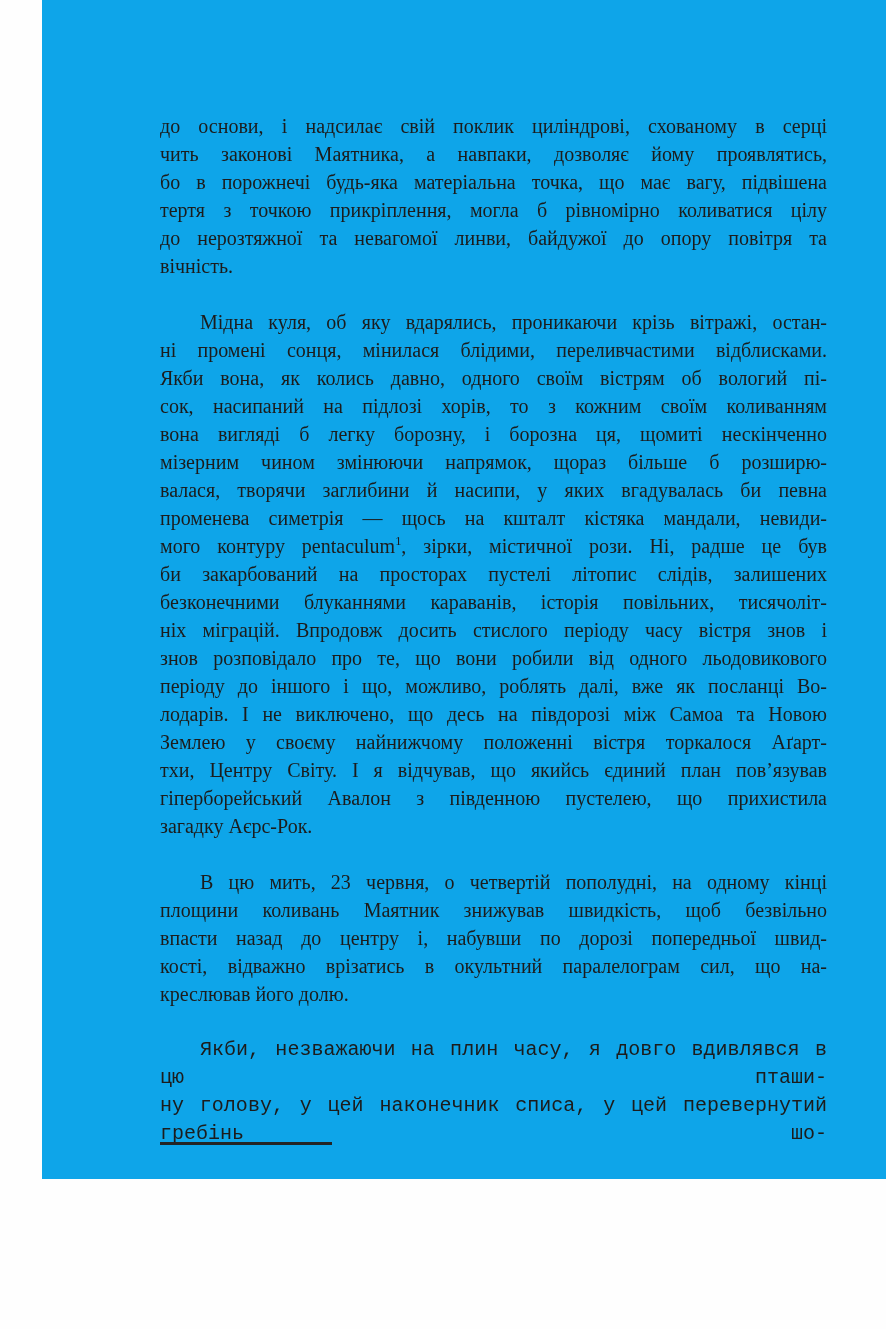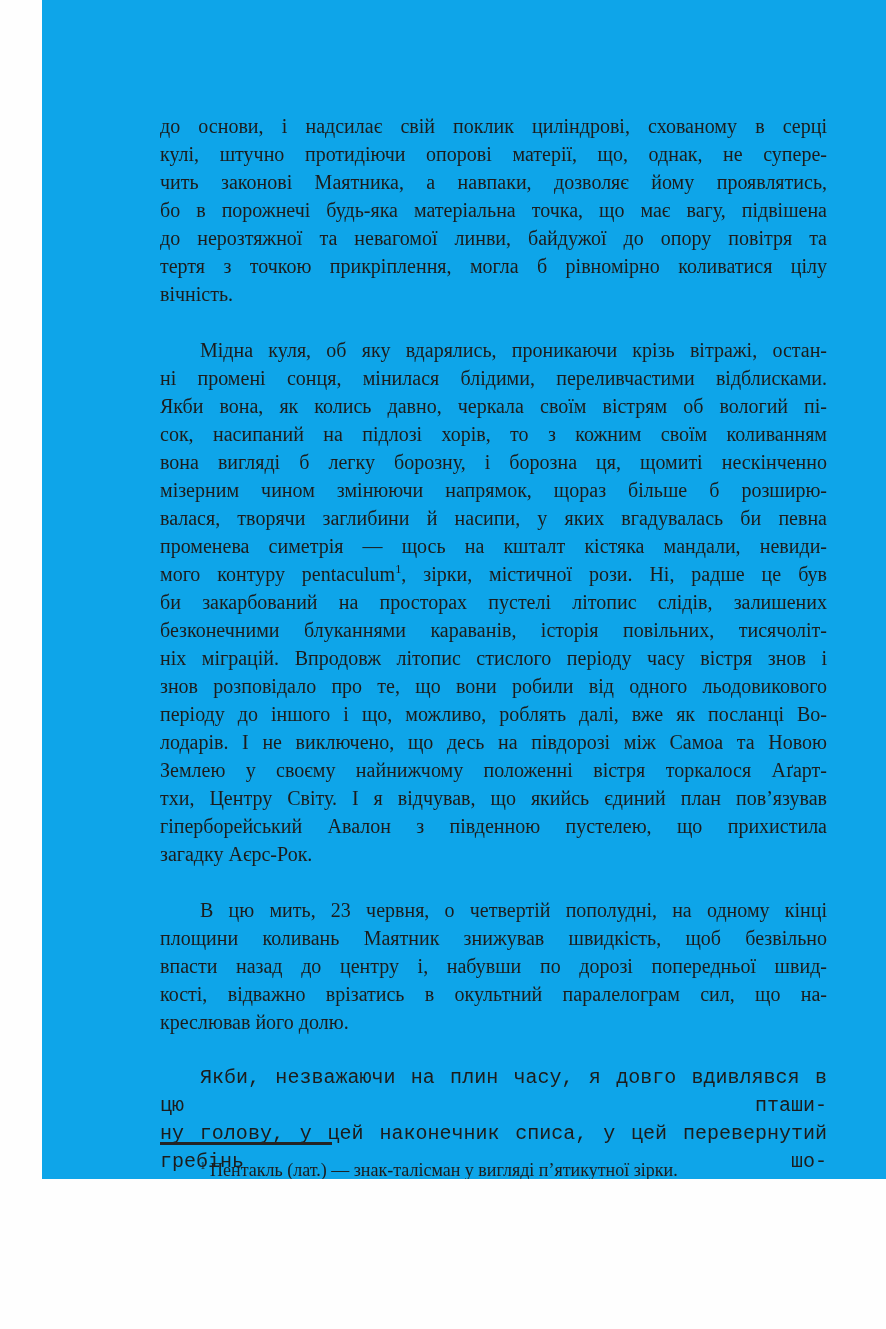--- a/index.html
+++ b/index.html
@@ -81,40 +81,39 @@
     font-size: 20px;
   }
 </style>
 </head>
 <body>
 
 <div class="page">
   <div class="text-block">
       <div class="paragraph">
         <div class="line"><span>до основи, і надсилає свій поклик циліндрові, схованому в серці</span></div>
-        <div class="line"><span>кулі, штучно протидіючи опорові матерії, що, однак, не супере-</span></div>
         <div class="line"><span>чить законові Маятника, а навпаки, дозволяє йому проявлятись,</span></div>
         <div class="line"><span>бо в порожнечі будь-яка матеріальна точка, що має вагу, підвішена</span></div>
+        <div class="line"><span>тертя з точкою прикріплення, могла б рівномірно коливатися цілу</span></div>
         <div class="line"><span>до нерозтяжної та невагомої линви, байдужої до опору повітря та</span></div>
-        <div class="line"><span>тертя з точкою прикріплення, могла б рівномірно коливатися цілу</span></div>
         <div class="line short"><span>вічність.</span></div>
       </div>
       <div class="paragraph">
         <div class="line indent"><span>Мідна куля, об яку вдарялись, проникаючи крізь вітражі, остан-</span></div>
         <div class="line"><span>ні промені сонця, мінилася блідими, переливчастими відблисками.</span></div>
-        <div class="line"><span>Якби вона, як колись давно, черкала своїм вістрям об вологий пі-</span></div>
+        <div class="line"><span>Якби вона, як колись давно, одного своїм вістрям об вологий пі-</span></div>
         <div class="line"><span>сок, насипаний на підлозі хорів, то з кожним своїм коливанням</span></div>
         <div class="line"><span>вона вигляді б легку борозну, і борозна ця, щомиті нескінченно</span></div>
         <div class="line"><span>мізерним чином змінюючи напрямок, щораз більше б розширю-</span></div>
         <div class="line"><span>валася, творячи заглибини й насипи, у яких вгадувалась би певна</span></div>
         <div class="line"><span>променева симетрія — щось на кшталт кістяка мандали, невиди-</span></div>
         <div class="line"><span>мого контуру </span><span class="it">pentaculum</span><sup>1</sup><span>, зірки, містичної рози. Ні, радше це був</span></div>
         <div class="line"><span>би закарбований на просторах пустелі літопис слідів, залишених</span></div>
         <div class="line"><span>безконечними блуканнями караванів, історія повільних, тисячоліт-</span></div>
-        <div class="line"><span>ніх міграцій. Впродовж літопис стислого періоду часу вістря знов і</span></div>
+        <div class="line"><span>ніх міграцій. Впродовж досить стислого періоду часу вістря знов і</span></div>
         <div class="line"><span>знов розповідало про те, що вони робили від одного льодовикового</span></div>
         <div class="line"><span>періоду до іншого і що, можливо, роблять далі, вже як посланці Во-</span></div>
         <div class="line"><span>лодарів. І не виключено, що десь на півдорозі між Самоа та Новою</span></div>
         <div class="line"><span>Землею у своєму найнижчому положенні вістря торкалося Аґарт-</span></div>
         <div class="line"><span>тхи, Центру Світу. І я відчував, що якийсь єдиний план пов’язував</span></div>
         <div class="line"><span>гіперборейський Авалон з південною пустелею, що прихистила</span></div>
         <div class="line short"><span>загадку Аєрс-Рок.</span></div>
       </div>
       <div class="paragraph">
         <div class="line indent"><span>В цю мить, 23 червня, о четвертій пополудні, на одному кінці</span></div>
@@ -122,17 +121,14 @@
         <div class="line"><span>впасти назад до центру і, набувши по дорозі попередньої швид-</span></div>
         <div class="line"><span>кості, відважно врізатись в окультний паралелограм сил, що на-</span></div>
         <div class="line short"><span>креслював його долю.</span></div>
       </div>
       <div class="paragraph">
         <div class="line indent"><span>Якби, незважаючи на плин часу, я довго вдивлявся в цю пташи-</span></div>
         <div class="line"><span>ну голову, у цей наконечник списа, у цей перевернутий гребінь шо-</span></div>
       </div>
     </div>
   <div class="footnote-sep"></div>
-  <div class="footnote">
-      <div class="line short indent"><sup>1</sup><span> </span><span class="it">Пентакль</span><span> (</span><span class="it">лат.</span><span>) — знак-талісман у вигляді п’ятикутної зірки.</span></div>
-    </div>
   <div class="page-number">6</div>
 </div>
 
 </body></html>

